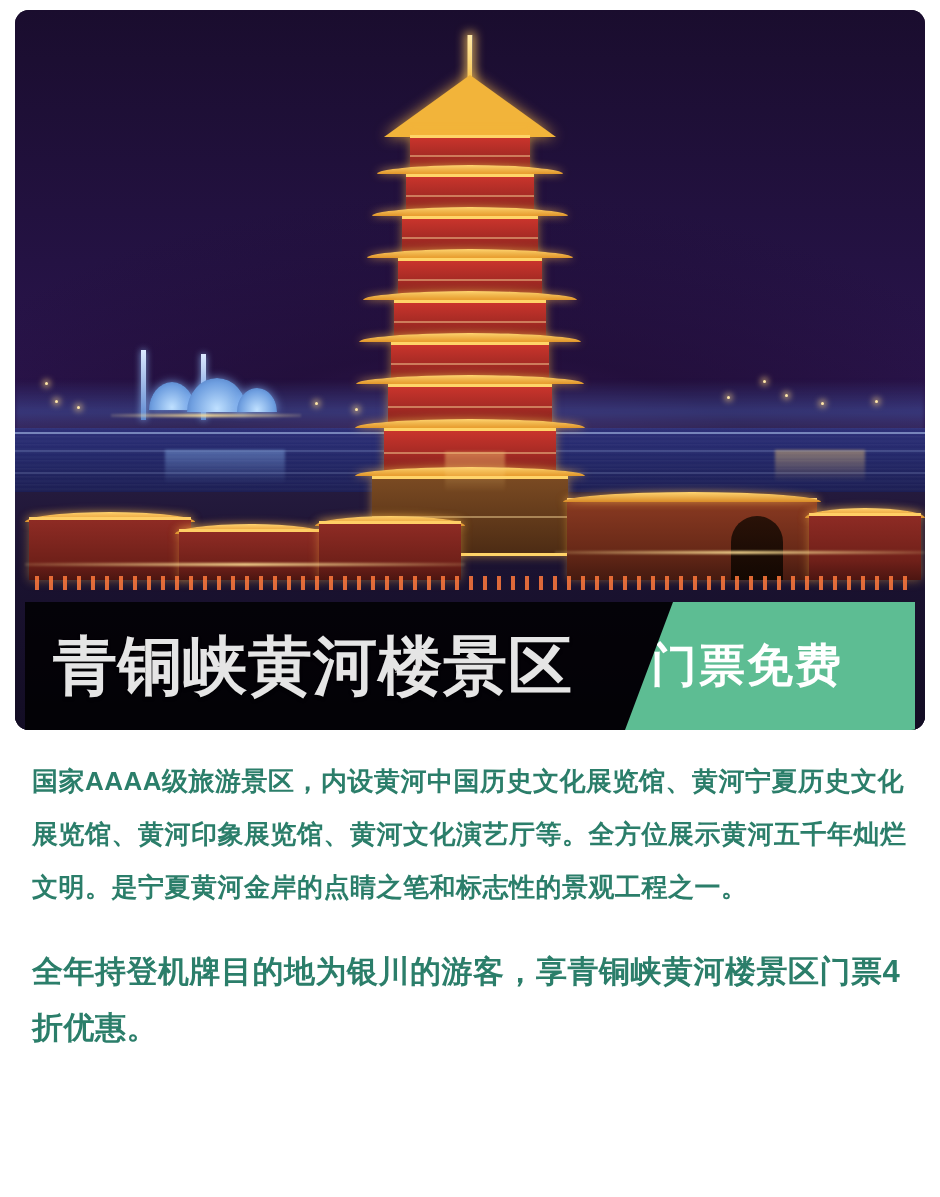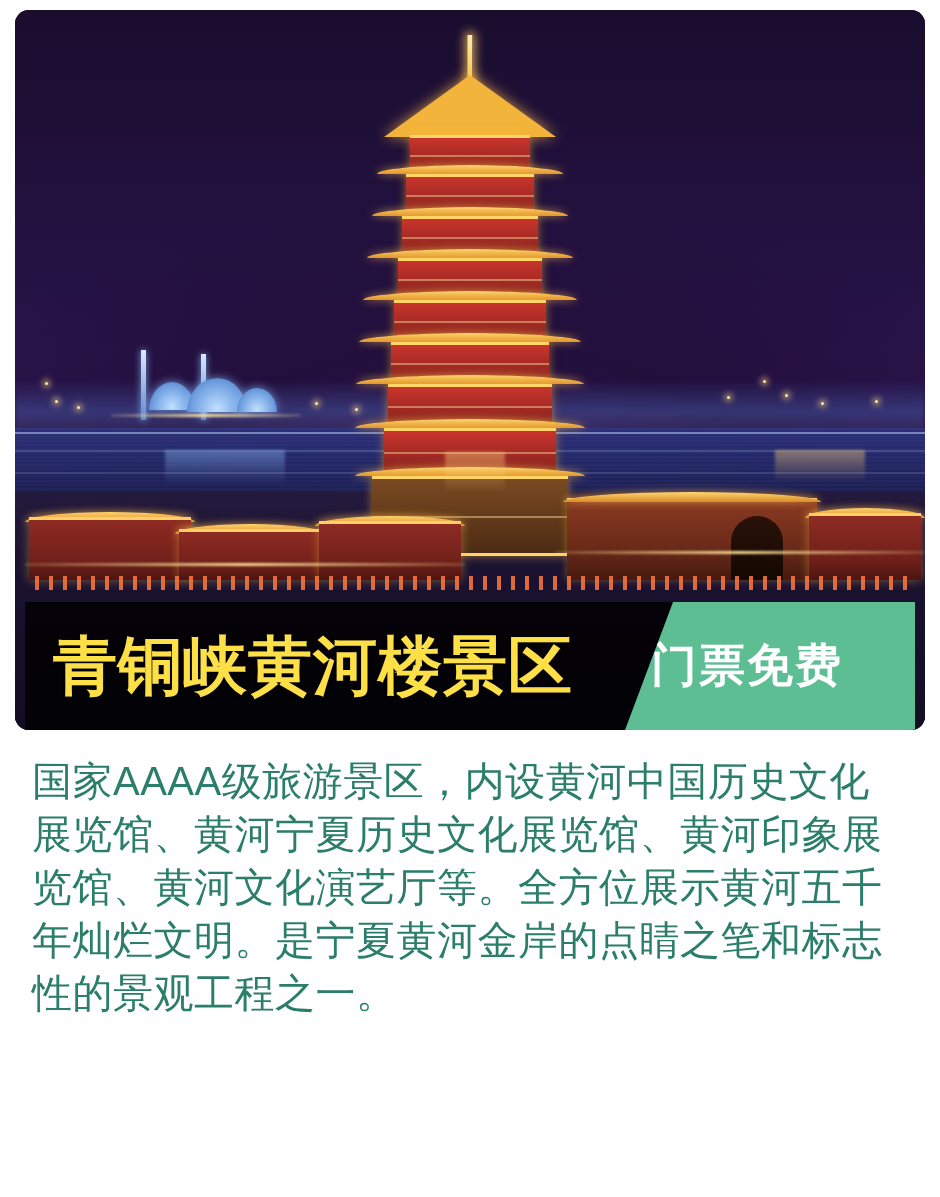--- a/index.html
+++ b/index.html
@@ -204,21 +204,21 @@
     left: 10px;
     right: 10px;
     bottom: 0;
     height: 128px;
     background: rgba(0,0,0,0.82);
     display: flex;
     align-items: center;
     overflow: hidden;
   }
   .title-text {
-    color: #fde047;
+    color: #e5e5e5;
     font-size: 64px;
     font-weight: bold;
     letter-spacing: 1px;
     margin-left: 28px;
     white-space: nowrap;
     text-shadow: 0 2px 3px rgba(0,0,0,.6);
   }
   .badge {
     position: absolute;
     right: 0;
@@ -243,24 +243,25 @@
   
   .content {
     position: absolute;
     left: 0; right: 0;
     top: 745px;
     padding: 0 32px;
     box-sizing: border-box;
   }
   .para {
     color: #2b7e6a;
-    font-size: 40px;
+    font-size: 26px;
     line-height: 53px;
     margin: 0 0 30px 0;
     letter-spacing: 0.5px;
+    font-weight: bold;
   }
   .para-bold {
     color: #2b7e6a;
     font-size: 31px;
     line-height: 56px;
     font-weight: bold;
     margin: 0;
     letter-spacing: 0.5px;
   }
 </style>
@@ -357,15 +358,16 @@
     <div class="titlebar">
       <div class="title-text">青铜峡黄河楼景区</div>
       <div class="badge">
         <div class="badge-text">门票免费</div>
       </div>
     </div>
   </div>
 
   <div class="content">
     <p class="para">国家AAAA级旅游景区，内设黄河中国历史文化展览馆、黄河宁夏历史文化展览馆、黄河印象展览馆、黄河文化演艺厅等。全方位展示黄河五千年灿烂文明。是宁夏黄河金岸的点睛之笔和标志性的景观工程之一。</p>
+    <p class="para-bold">全年持登机牌目的地为银川的游客，享青铜峡黄河楼景区门票4折优惠。</p>
   </div>
 
 </div>
 
 </body></html>

